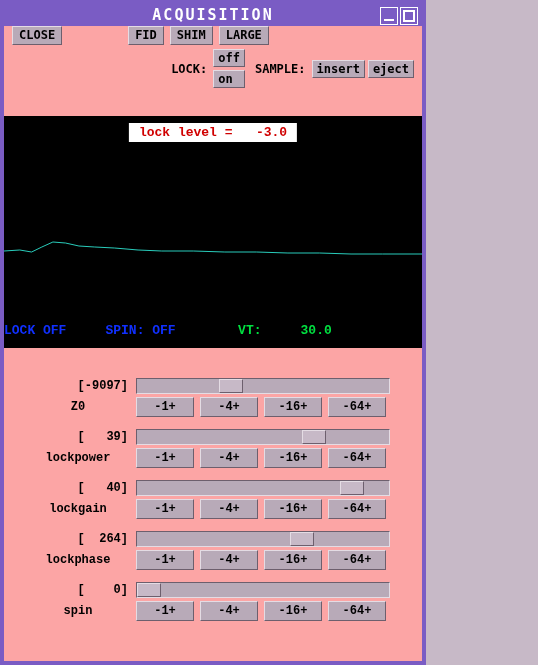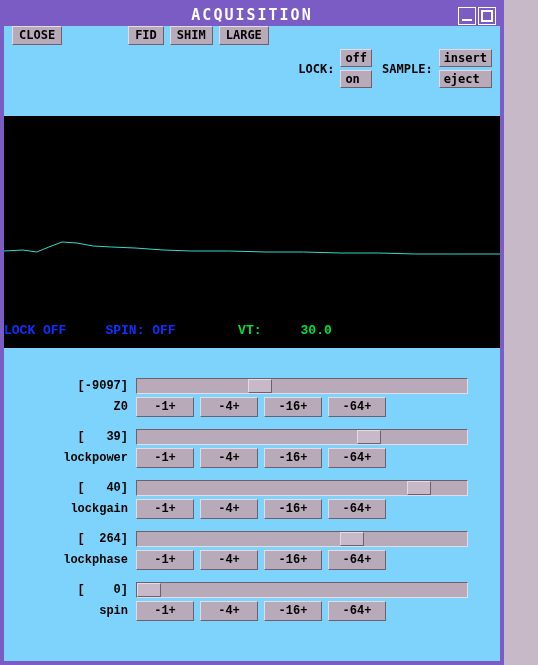--- a/index.html
+++ b/index.html
@@ -3,25 +3,25 @@
 <meta charset="utf-8">
 <style>
   html, body {
     margin: 0;
     padding: 0;
     background: #c7b9c7;
     font-family: "Lucida Console", Monaco, monospace;
     font-size: 12px;
   }
   .window {
-    width: 504px;
+    width: 426px;
     height: 665px;
     box-sizing: border-box;
     border: 4px solid #7a5cc4;
-    background: #7dd3fc;
+    background: #fca5a5;
     position: relative;
   }
   .titlebar {
     height: 22px;
     background: #7a5cc4;
     color: #fff;
     text-align: center;
     font-size: 15px;
     letter-spacing: 2px;
     font-weight: bold;
@@ -135,21 +135,21 @@
     row-gap: 3px;
     align-items: center;
   }
   .param-value {
     text-align: right;
     font-weight: bold;
     font-family: "Courier New", monospace;
     white-space: pre;
   }
   .param-name {
-    text-align: right;
+    text-align: center;
     font-weight: bold;
     font-family: "Courier New", monospace;
   }
   .slider {
     position: relative;
     height: 14px;
     background: #b8aab8;
     border-top: 1px solid #6d5f6d;
     border-left: 1px solid #6d5f6d;
     border-right: 1px solid #e4dce4;
@@ -206,27 +206,28 @@
       <span class="btn">LARGE</span>
     </div>
 
     <div class="toolbar-row row2" style="margin-left:86px">
       <span class="label">LOCK:</span>
       <div style="display:flex;flex-direction:column;gap:3px">
         <span class="btn small">off</span>
         <span class="btn small">on</span>
       </div>
       <span class="label" style="margin-left:4px">SAMPLE:</span>
-      <div style="display:flex;flex-direction:column;gap:3px">
+      <div style="display:flex;gap:3px">
         <span class="btn small">insert</span>
         <span class="btn small">eject</span>
       </div>
     </div>
 
     <div class="display-area">
+      <div class="lock-level-box">lock level =   -3.0</div>
       <svg class="trace-svg" viewBox="0 0 530 232" preserveAspectRatio="none">
         <polyline fill="none" stroke="#2ee5d2" stroke-width="1" points="0,135 20,134 35,136 48,131 62,126 78,127 95,130 115,131 140,132 170,134 200,135 240,135 280,136 320,136 360,137 400,137 440,138 480,138 530,138"></polyline>
       </svg>
       <div class="status-line">
         <span class="status-lock">LOCK OFF</span>
         <span>&nbsp;&nbsp;&nbsp;</span>
         <span class="status-spin">SPIN: OFF</span>
         <span>&nbsp;&nbsp;&nbsp;&nbsp;&nbsp;&nbsp;</span>
         <span class="status-vt">VT:</span>
         <span>&nbsp;&nbsp;&nbsp;</span>

